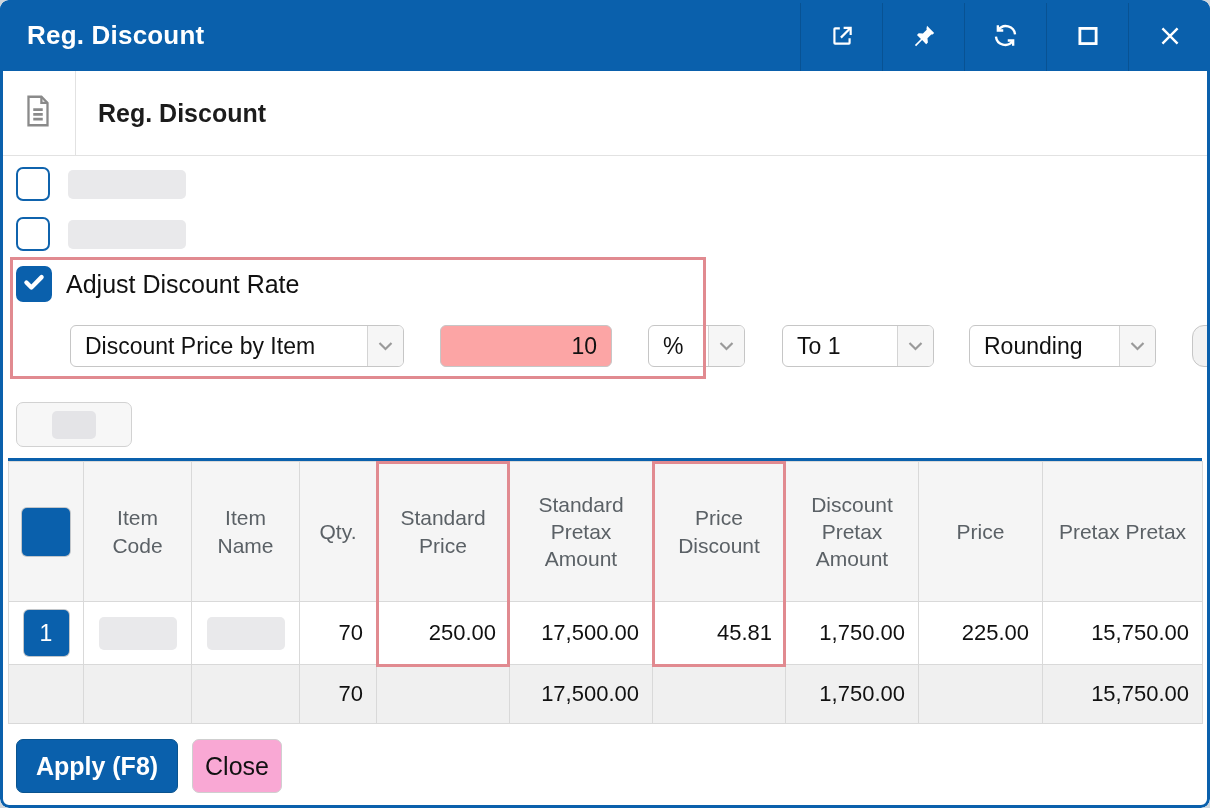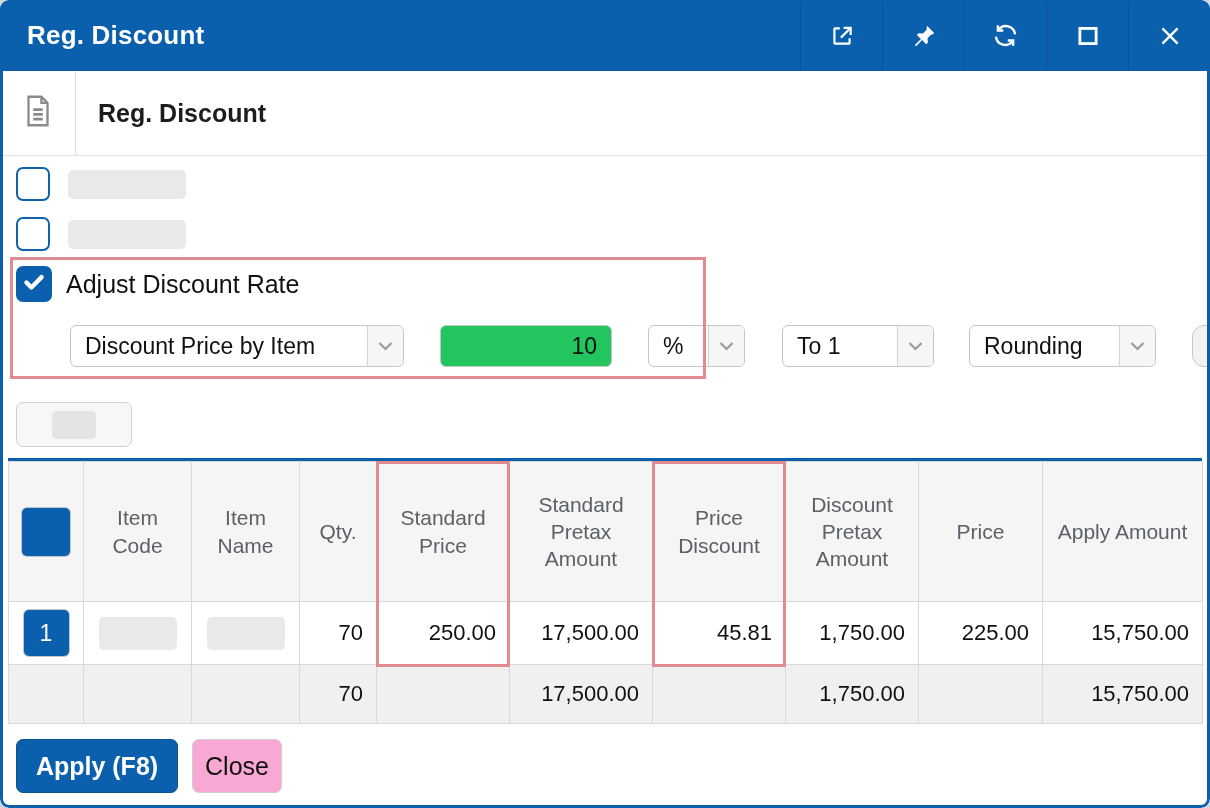--- a/index.html
+++ b/index.html
@@ -82,21 +82,21 @@
   }
   .sel-value {
     display:flex; align-items:center; padding:0 12px 0 14px;
     font-size:23px; color:#111; flex:1; white-space:nowrap;
   }
   .sel-arrow {
     width:36px; flex:none; display:flex; align-items:center; justify-content:center;
     border-left:1px solid #d4d4d4; background:#f6f6f6;
   }
   .txt-input {
-    height:42px; border:1px solid #c6c6c6; border-radius:6px; background:#22c55e;
+    height:42px; border:1px solid #c6c6c6; border-radius:6px; background:#fca5a5;
     font-size:23px; color:#111; text-align:right; padding:0 14px;
     font-family:"Liberation Sans", sans-serif; outline:none;
   }
   .btn-plain {
     height:42px; background:#f2f2f2; border:1px solid #c6c6c6; border-radius:12px;
     font-size:23px; color:#111; cursor:pointer; font-family:"Liberation Sans", sans-serif;
   }
 
   
   .mini-btn {
@@ -296,21 +296,21 @@
             <div class="selall"></div>
           </th>
           <th><span>Item Code</span></th>
           <th><span>Item Name</span></th>
           <th><span>Qty.</span></th>
           <th><span>Standard Price</span></th>
           <th><span>Standard Pretax Amount</span></th>
           <th><span>Price Discount</span></th>
           <th><span>Discount Pretax Amount</span></th>
           <th><span>Price</span></th>
-          <th><span>Apply Amount</span></th>
+          <th><span>Pretax Pretax</span></th>
         </tr>
       </thead>
       <tbody>
         <tr>
           <td>
             <div class="rownum">1</div>
           </td>
           <td>
               <div class="ph cell-ph"></div>
             </td>

